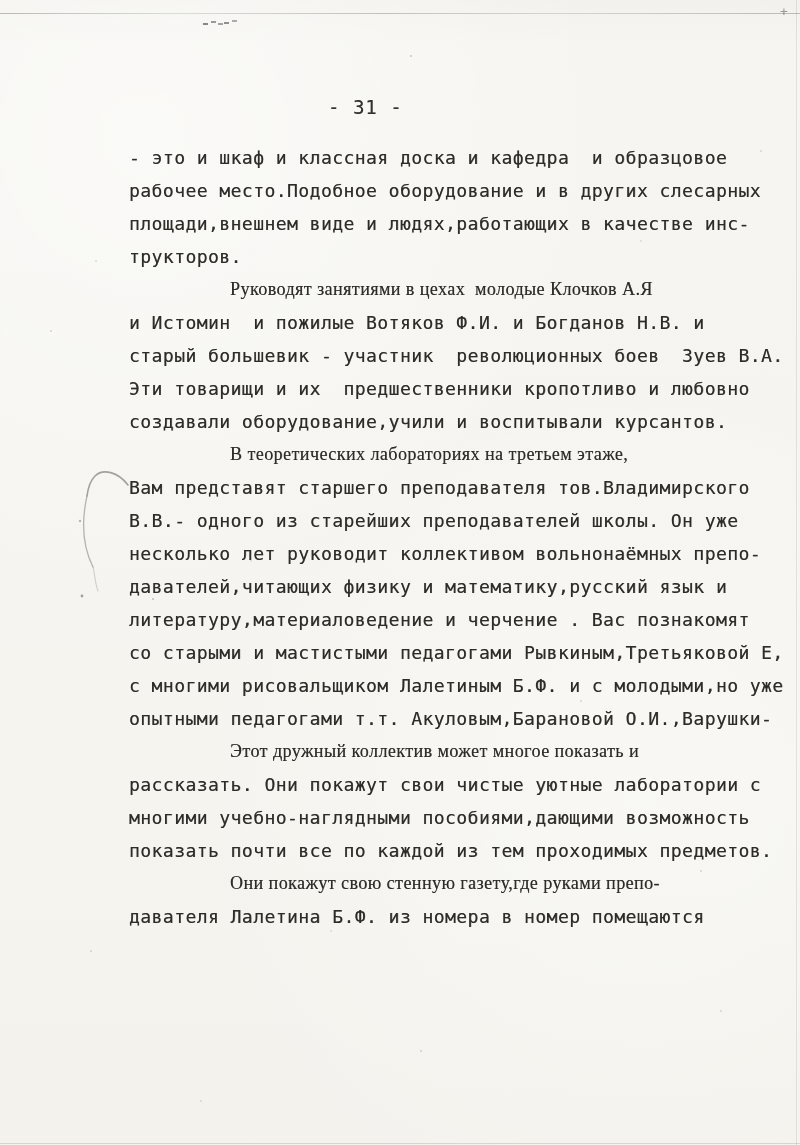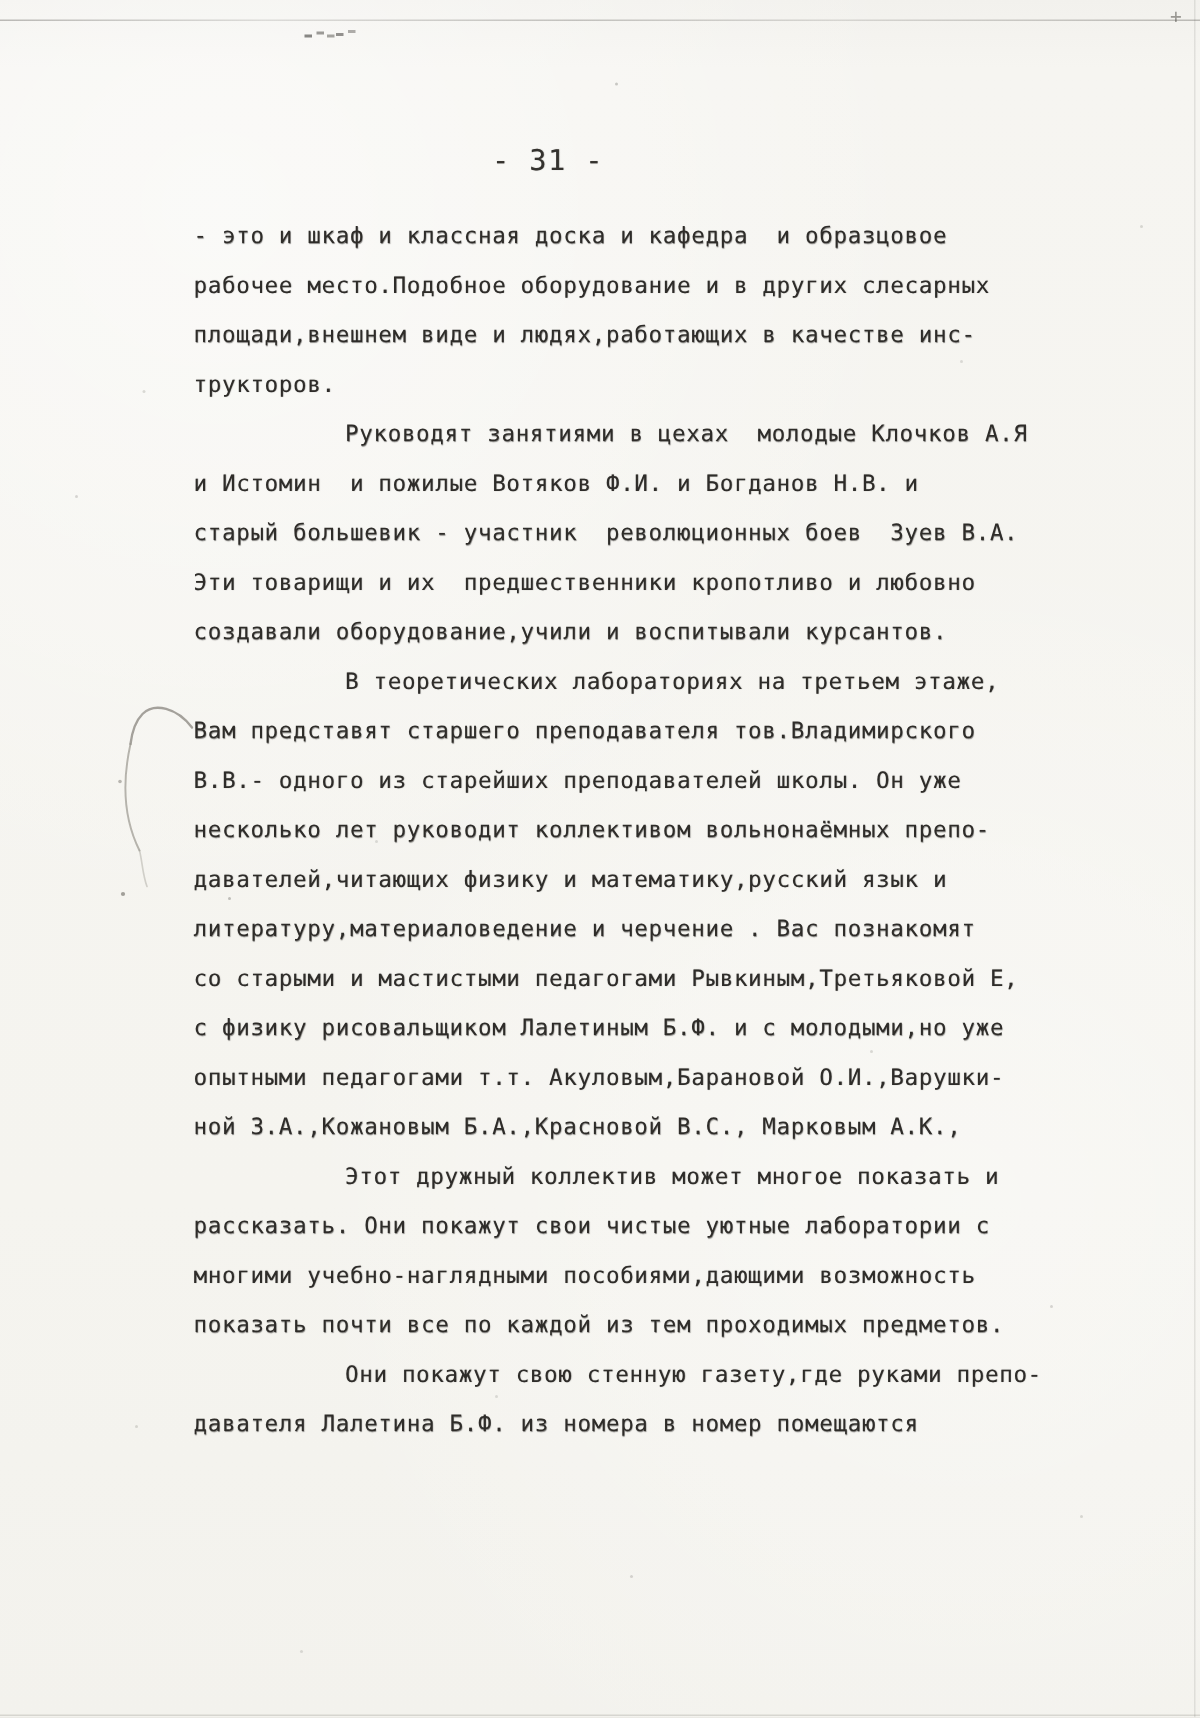--- a/index.html
+++ b/index.html
@@ -58,27 +58,27 @@
   }
   .page-number{
     position:absolute;left:328px;top:72px;
     font-size:19px;letter-spacing:1px;
     color:#34322e;white-space:pre;
     text-shadow:.3px .4px .5px rgba(52,50,46,.5);
     margin-top:24px;
   }
   .text-body{
     position:absolute;left:129px;top:141px;width:665px;
-    font-size:15px;line-height:33px;letter-spacing:.45px;
+    font-size:18px;line-height:33px;letter-spacing:.45px;
     color:#2e2c29;
     text-shadow:.3px .4px .6px rgba(46,44,41,.55);
   }
   .para{margin:0;}
   .line{white-space:pre;height:33px;}
-  .para.indent .line:first-child{text-indent:101px;}
+  .para.indent .line:first-child{text-indent:101px;font-family:Liberation Serif, serif;}
   .pencil-mark{position:absolute;left:70px;top:455px;}
 </style>
 </head>
 <body>
 
 <div class="page">
 
   <div class="scan-top-line"></div>
   <div class="plus-mark">+</div>
   <div class="smudge"></div>
@@ -103,23 +103,22 @@
         <div class="line">создавали оборудование,учили и воспитывали курсантов.</div>
       </div>
       <div class="para indent">
         <div class="line">В теоретических лабораториях на третьем этаже,</div>
         <div class="line">Вам представят старшего преподавателя тов.Владимирского</div>
         <div class="line">В.В.- одного из старейших преподавателей школы. Он уже</div>
         <div class="line">несколько лет руководит коллективом вольнонаёмных препо-</div>
         <div class="line">давателей,читающих физику и математику,русский язык и</div>
         <div class="line">литературу,материаловедение и черчение . Вас познакомят</div>
         <div class="line">со старыми и мастистыми педагогами Рывкиным,Третьяковой Е,</div>
-        <div class="line">с физику рисовальщиком Лалетиным Б.Ф. и с молодыми,но уже</div>
+        <div class="line">с многими рисовальщиком Лалетиным Б.Ф. и с молодыми,но уже</div>
         <div class="line">опытными педагогами т.т. Акуловым,Барановой О.И.,Варушки-</div>
-        <div class="line">ной З.А.,Кожановым Б.А.,Красновой В.С., Марковым А.К.,</div>
       </div>
       <div class="para indent">
         <div class="line">Этот дружный коллектив может многое показать и</div>
         <div class="line">рассказать. Они покажут свои чистые уютные лаборатории с</div>
         <div class="line">многими учебно-наглядными пособиями,дающими возможность</div>
         <div class="line">показать почти все по каждой из тем проходимых предметов.</div>
       </div>
       <div class="para indent">
         <div class="line">Они покажут свою стенную газету,где руками препо-</div>
         <div class="line">давателя Лалетина Б.Ф. из номера в номер помещаются</div>

